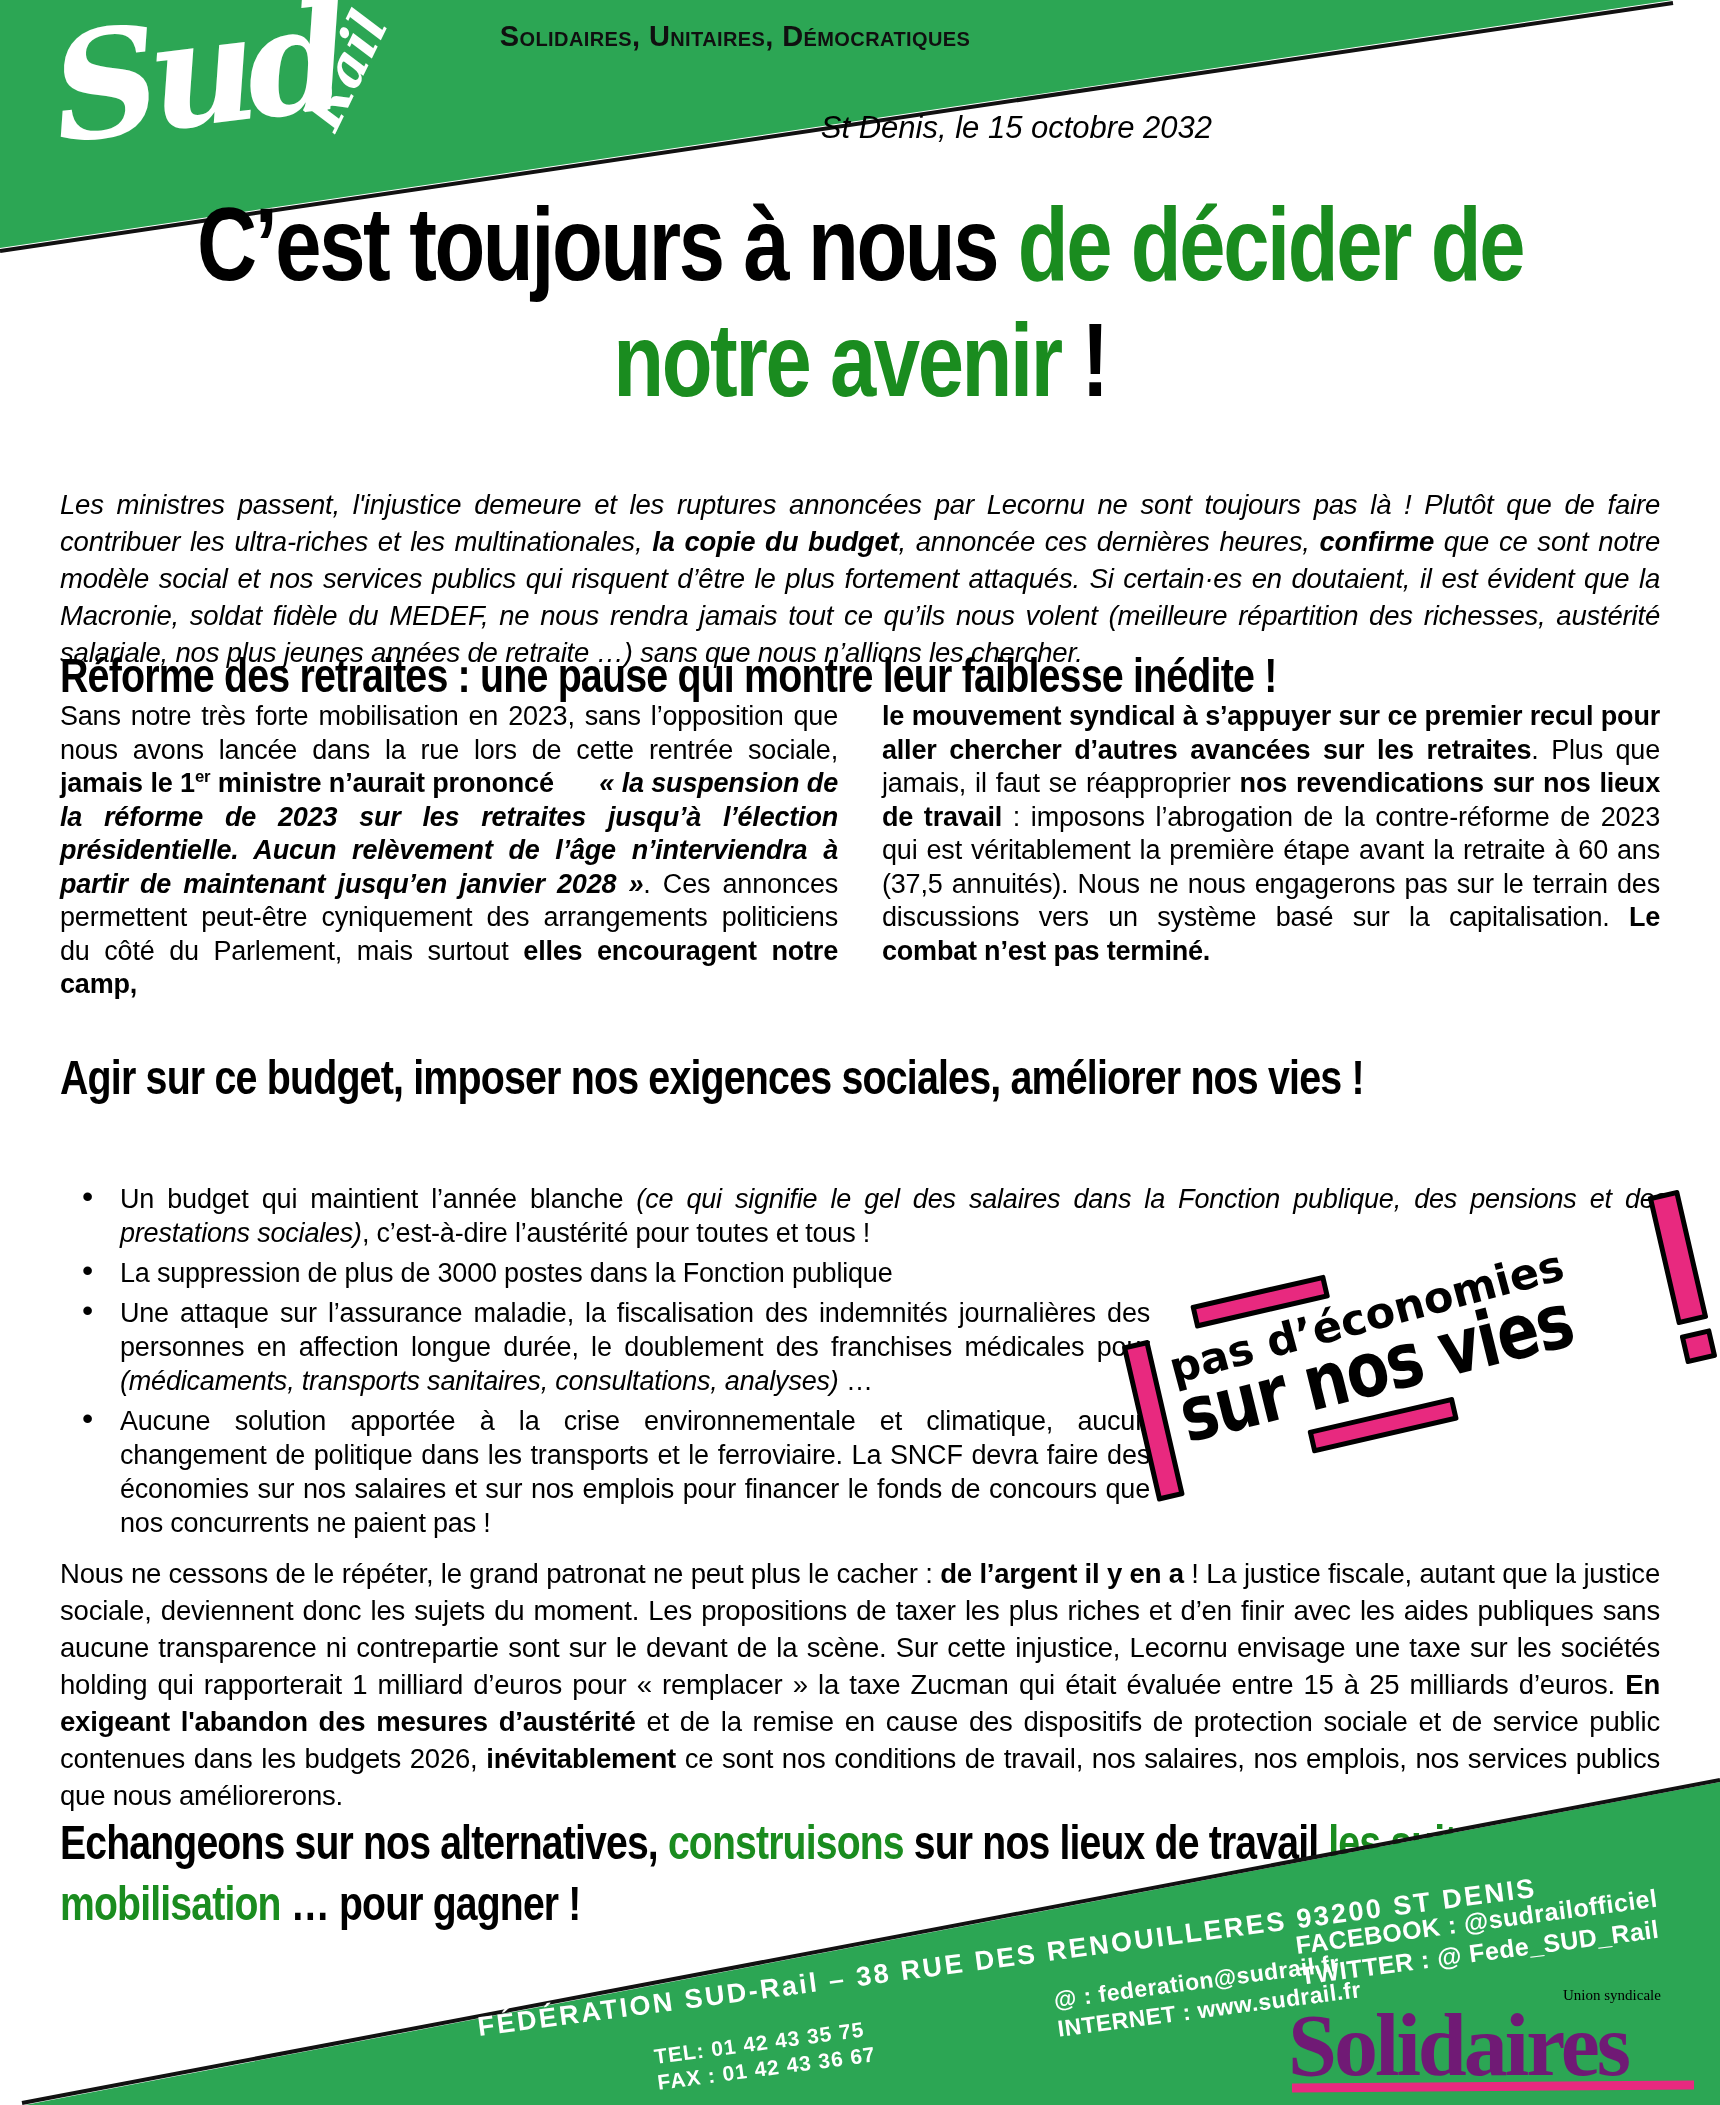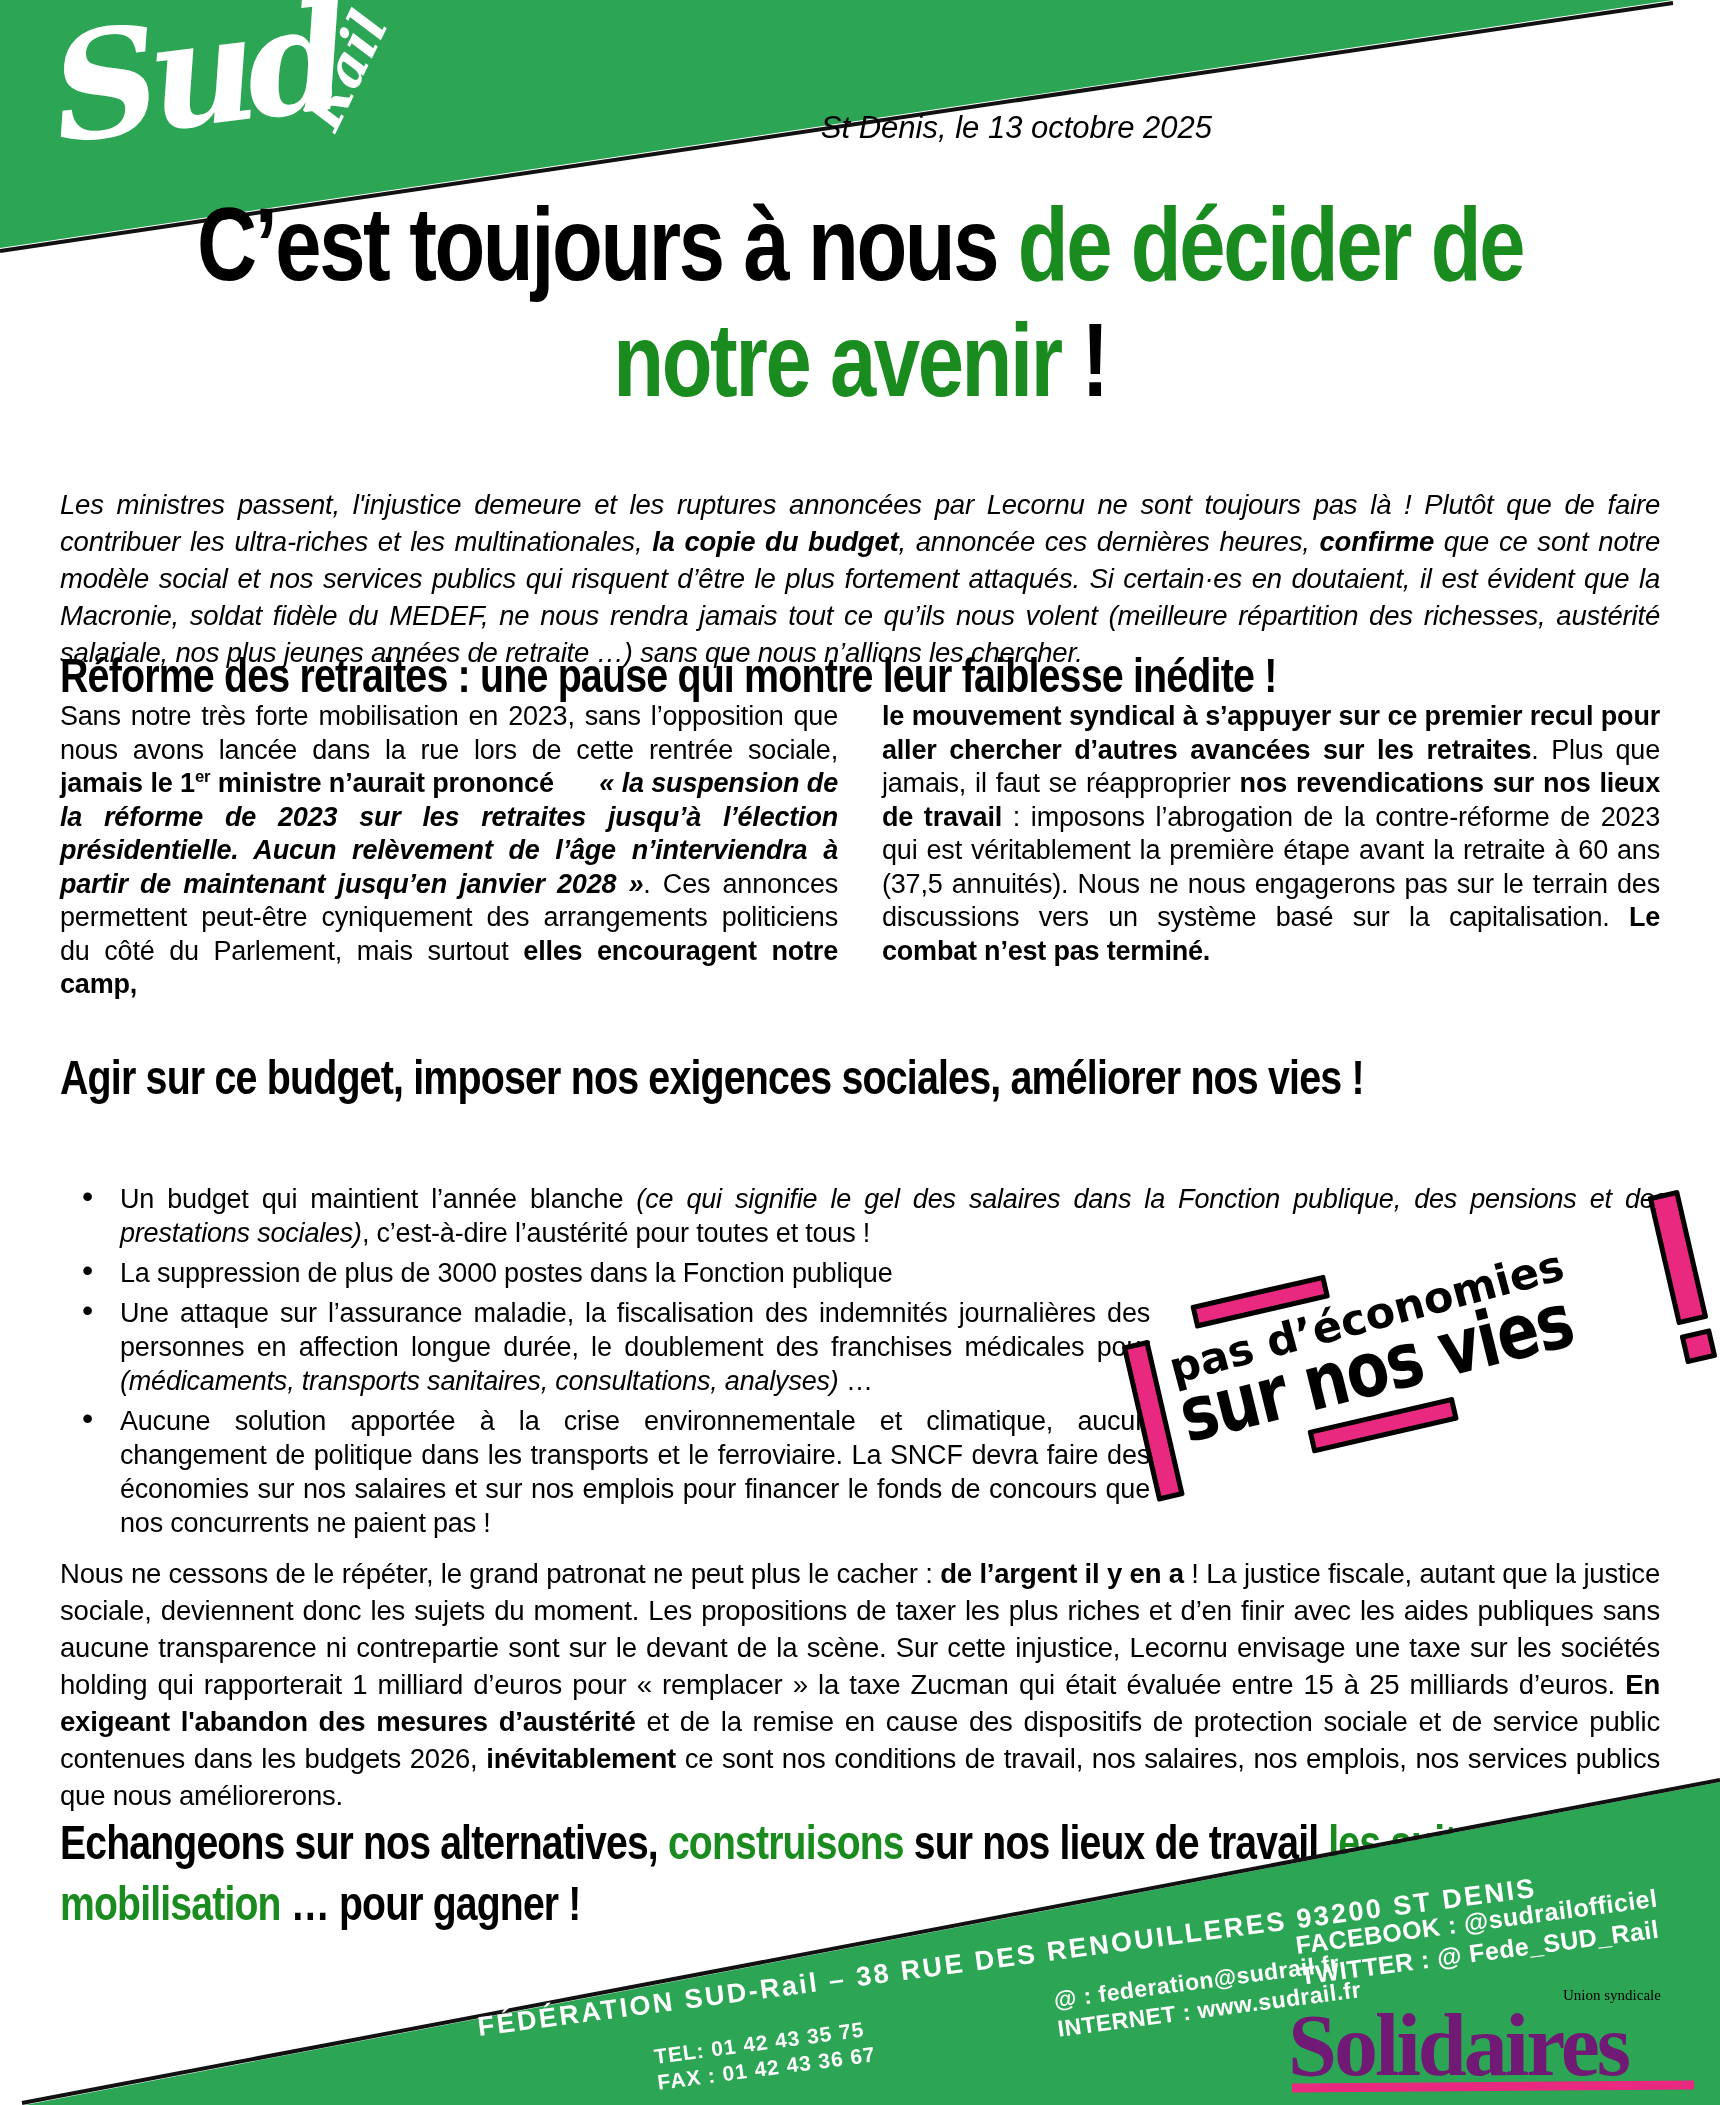--- a/index.html
+++ b/index.html
@@ -120,23 +120,24 @@
     <polygon class="band-shape" points="0,0 1673,0 0,248"></polygon>
     <line class="band-edge" x1="0" y1="251" x2="1673" y2="3"></line>
   </svg>
 
   <div class="logo">
     <span class="logo-sud">Sud</span>
     <span class="logo-rail">Rail</span>
   </div>
 
   <div class="org">
-  </div>
-
-  <div class="dateline">St Denis, le 13 octobre 2025</div>
+    <div class="org-line2">Solidaires, Unitaires, Démocratiques</div>
+  </div>
+
+  <div class="dateline">St Denis, le 15 octobre 2032</div>
 
   <div class="title">
     <div class="title-line"><span>C’est toujours à nous </span><span class="green">de décider de</span></div>
     <div class="title-line"><span class="green">notre avenir</span><span> !</span></div>
   </div>
 
   <p class="intro"><span>Les ministres passent, l'injustice demeure et les ruptures annoncées par Lecornu ne sont toujours pas là ! Plutôt que de faire contribuer les ultra-riches et les multinationales, </span><span class="b">la copie du budget</span><span>, annoncée ces dernières heures, </span><span class="b">confirme</span><span> que ce sont notre modèle social et nos services publics qui risquent d’être le plus fortement attaqués. Si certain·es en doutaient, il est évident que la Macronie, soldat fidèle du MEDEF, ne nous rendra jamais tout ce qu’ils nous volent (meilleure répartition des richesses, austérité salariale, nos plus jeunes années de retraite …) sans que nous n’allions les chercher.</span></p>
 
   <h2 class="h2 h2a"><span class="cond">Réforme des retraites : une pause qui montre leur faiblesse inédite !</span></h2>
 

